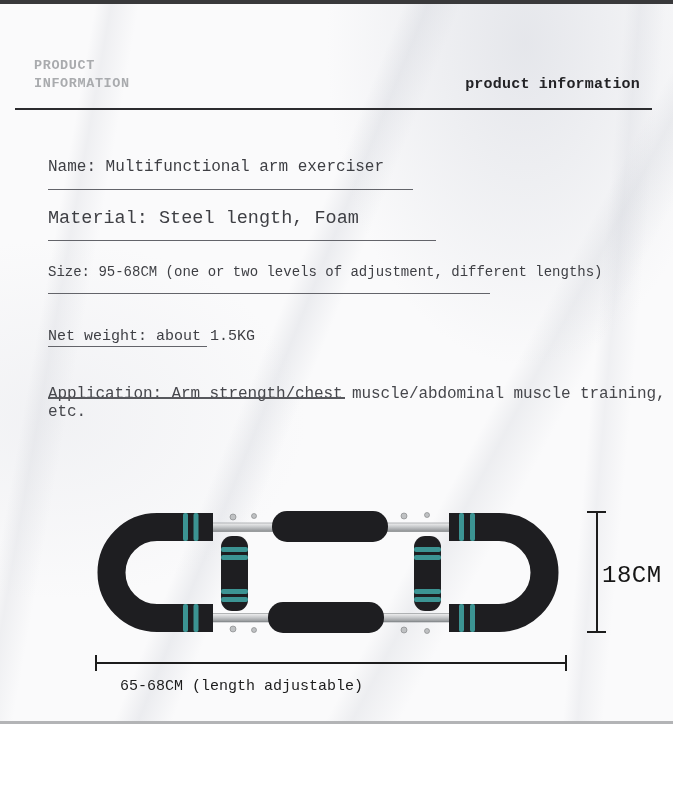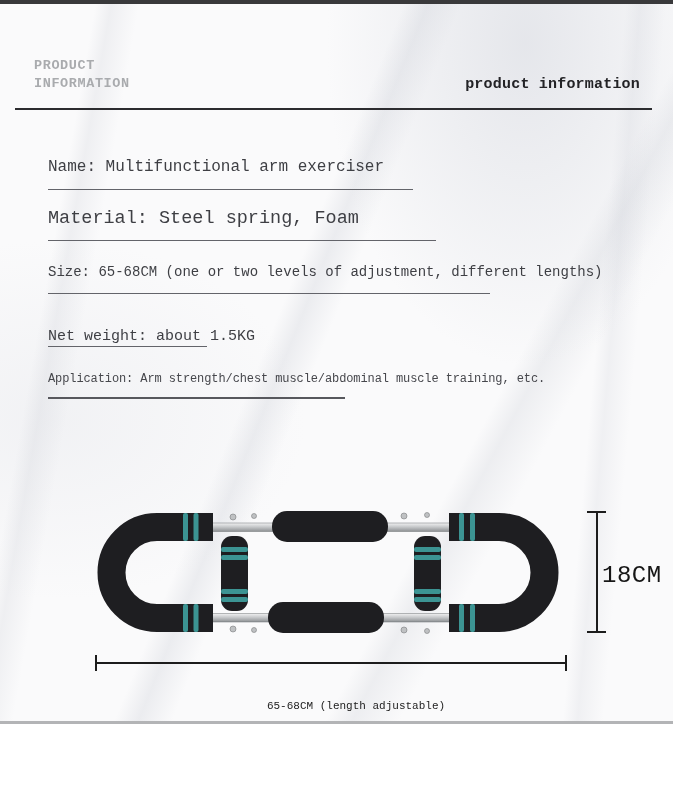--- a/index.html
+++ b/index.html
@@ -39,63 +39,63 @@
   .spec-line{ position:absolute; left:48px; height:1px; background:#63646a; }
 
   .spec1-label{ top:158px; font-size:16px; }
   .spec1-line { top:189px; width:365px; }
   .spec2-label{ top:208px; font-size:18.5px; }
   .spec2-line { top:240px; width:388px; }
   .spec3-label{ top:264px; font-size:14px; }
   .spec3-line { top:293px; width:442px; }
   .spec4-label{ top:316px; font-size:15px;margin-top:12px; }
   .spec4-line { top:346px; width:159px; }
-  .spec5-label{ top:372px; font-size:12px; letter-spacing:-0.1px; color:#46474c; }
+  .spec5-label{ top:385px; font-size:16px; letter-spacing:-0.1px; color:#46474c; }
   .spec5-line { top:397px; width:297px; height:2px; background:#57585d; }
 
   .product-svg{ position:absolute; left:88px; top:493px; }
 
   .dim{ position:absolute; background:#1c1c1c; }
   .vdim-line{ left:596px; top:512px; width:2px; height:121px; }
   .vdim-cap-top{ left:587px; top:511px; width:19px; height:2px; }
   .vdim-cap-bottom{ left:587px; top:631px; width:19px; height:2px; }
   .hdim-line{ left:95px; top:662px; width:472px; height:2px; }
   .hdim-cap-left{ left:95px; top:655px; width:2px; height:16px; }
   .hdim-cap-right{ left:565px; top:655px; width:2px; height:16px; }
 
   .height-label{
     position:absolute; left:602px; top:562px;
     font-size:24px; color:#161616; letter-spacing:0.5px;
   }
   .length-label{
-    position:absolute; left:120px; top:700px; width:472px; text-align:center;
-    font-size:11px; color:#1c1c1c;
+    position:absolute; left:120px; top:678px; width:472px; 
+    font-size:15px; color:#1c1c1c;
   }
 </style>
 </head>
 <body>
 
 <div class="canvas">
 
   <div class="top-edge"></div>
 
   <div class="header-left">PRODUCT
 INFORMATION</div>
 
   <div class="header-right">product information</div>
 
   <div class="header-divider"></div>
 
   <div class="spec-label spec1-label">Name: Multifunctional arm exerciser</div>
   <div class="spec-line spec1-line"></div>
 
-  <div class="spec-label spec2-label">Material: Steel spring, Foam</div>
+  <div class="spec-label spec2-label">Material: Steel length, Foam</div>
   <div class="spec-line spec2-line"></div>
 
-  <div class="spec-label spec3-label">Size: 65-68CM (one or two levels of adjustment, different lengths)</div>
+  <div class="spec-label spec3-label">Size: 95-68CM (one or two levels of adjustment, different lengths)</div>
   <div class="spec-line spec3-line"></div>
 
   <div class="spec-label spec4-label">Net weight: about 1.5KG</div>
   <div class="spec-line spec4-line"></div>
 
   <div class="spec-label spec5-label">Application: Arm strength/chest muscle/abdominal muscle training, etc.</div>
   <div class="spec-line spec5-line"></div>
 
   <svg class="product-svg" width="484" height="164" viewBox="88 493 484 164">
     <defs>

